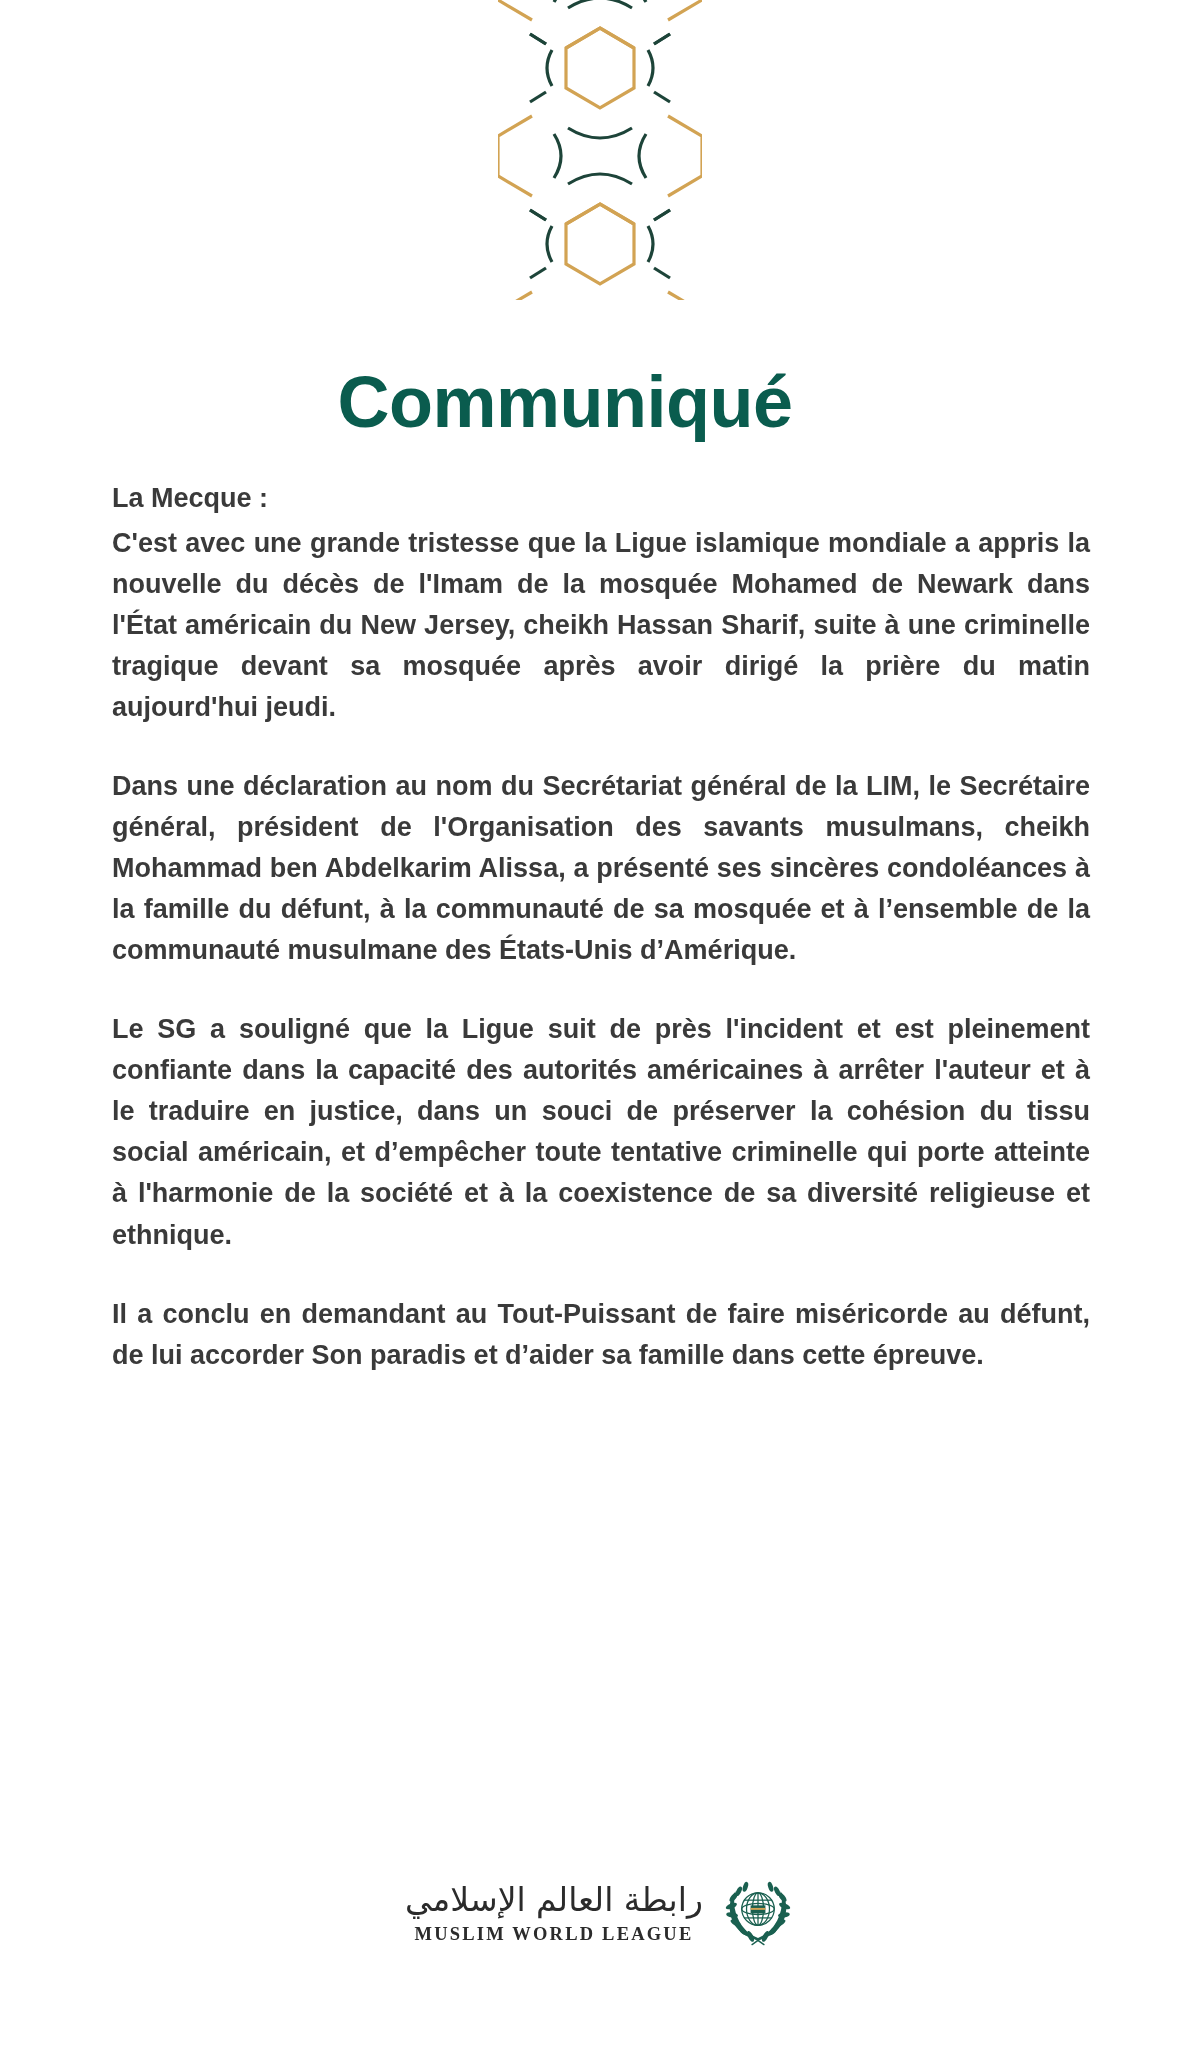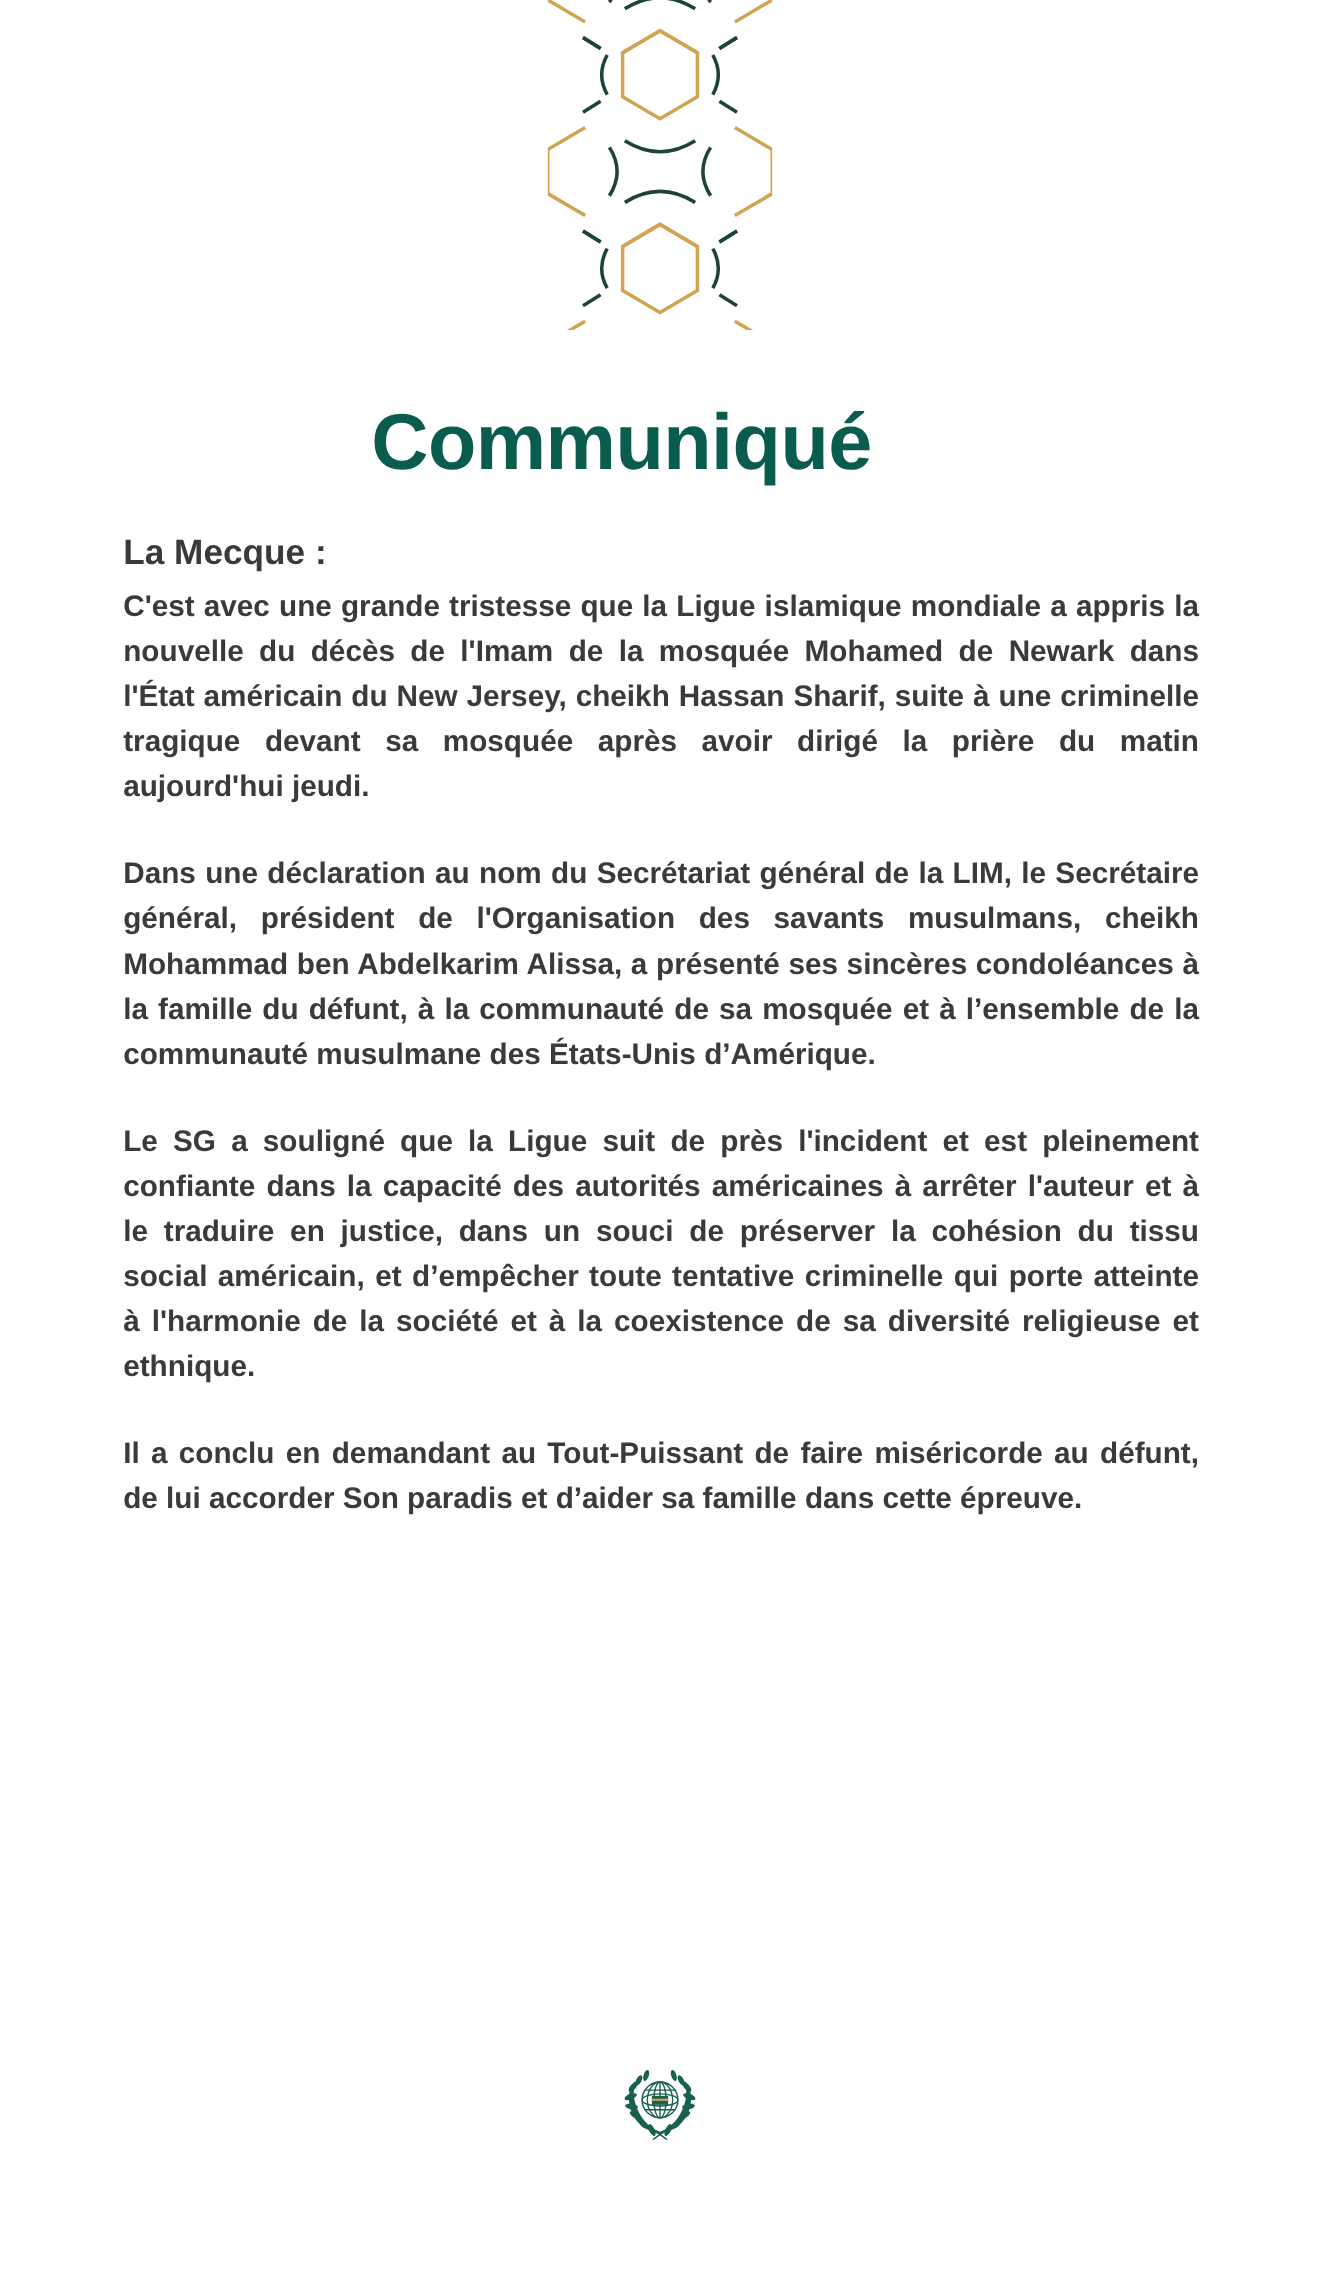--- a/index.html
+++ b/index.html
@@ -58,21 +58,21 @@
   }
 
   
   .body-block {
     position: absolute;
     top: 478px;
     left: 112px;
     width: 978px;
   }
   .lede {
-    font-size: 32px;
+    font-size: 27px;
     font-weight: bold;
     color: #3a3a3a;
     margin: 0 0 4px 0;
     line-height: 1.52;
   }
   p.para {
     font-size: 27px;
     font-weight: bold;
     color: #3a3a3a;
     line-height: 1.52;
@@ -177,20 +177,24 @@
 
   <div class="body-block">
     <div class="lede">La Mecque :</div>
     <p class="para">C'est avec une grande tristesse que la Ligue islamique mondiale a appris la nouvelle du décès de l'Imam de la mosquée Mohamed de Newark dans l'État américain du New Jersey, cheikh Hassan Sharif, suite à une criminelle tragique devant sa mosquée après avoir dirigé la prière du matin aujourd'hui jeudi.</p>
     <p class="para">Dans une déclaration au nom du Secrétariat général de la LIM, le Secrétaire général, président de l'Organisation des savants musulmans, cheikh Mohammad ben Abdelkarim Alissa, a présenté ses sincères condoléances à la famille du défunt, à la communauté de sa mosquée et à l’ensemble de la communauté musulmane des États-Unis d’Amérique.</p>
     <p class="para">Le SG a souligné que la Ligue suit de près l'incident et est pleinement confiante dans la capacité des autorités américaines à arrêter l'auteur et à le traduire en justice, dans un souci de préserver la cohésion du tissu social américain, et d’empêcher toute tentative criminelle qui porte atteinte à l'harmonie de la société et à la coexistence de sa diversité religieuse et ethnique.</p>
     <p class="para">Il a conclu en demandant au Tout-Puissant de faire miséricorde au défunt, de lui accorder Son paradis et d’aider sa famille dans cette épreuve.</p>
   </div>
 
   <div class="footer">
+    <div class="logo-text">
+      <div class="logo-arabic">رابطة العالم الإسلامي</div>
+      <div class="logo-latin">MUSLIM WORLD LEAGUE</div>
+    </div>
     <svg class="emblem" viewBox="0 0 100 100" aria-hidden="true">
       <g stroke="#1a6050" fill="none" stroke-width="1.7">
 
         <circle cx="50" cy="46" r="22"></circle>
 
         <ellipse cx="50" cy="46" rx="22" ry="7.5"></ellipse>
         <line x1="31" y1="34" x2="69" y2="34"></line>
         <line x1="31" y1="58" x2="69" y2="58"></line>
 
         <ellipse cx="50" cy="46" rx="7.5" ry="22"></ellipse>

